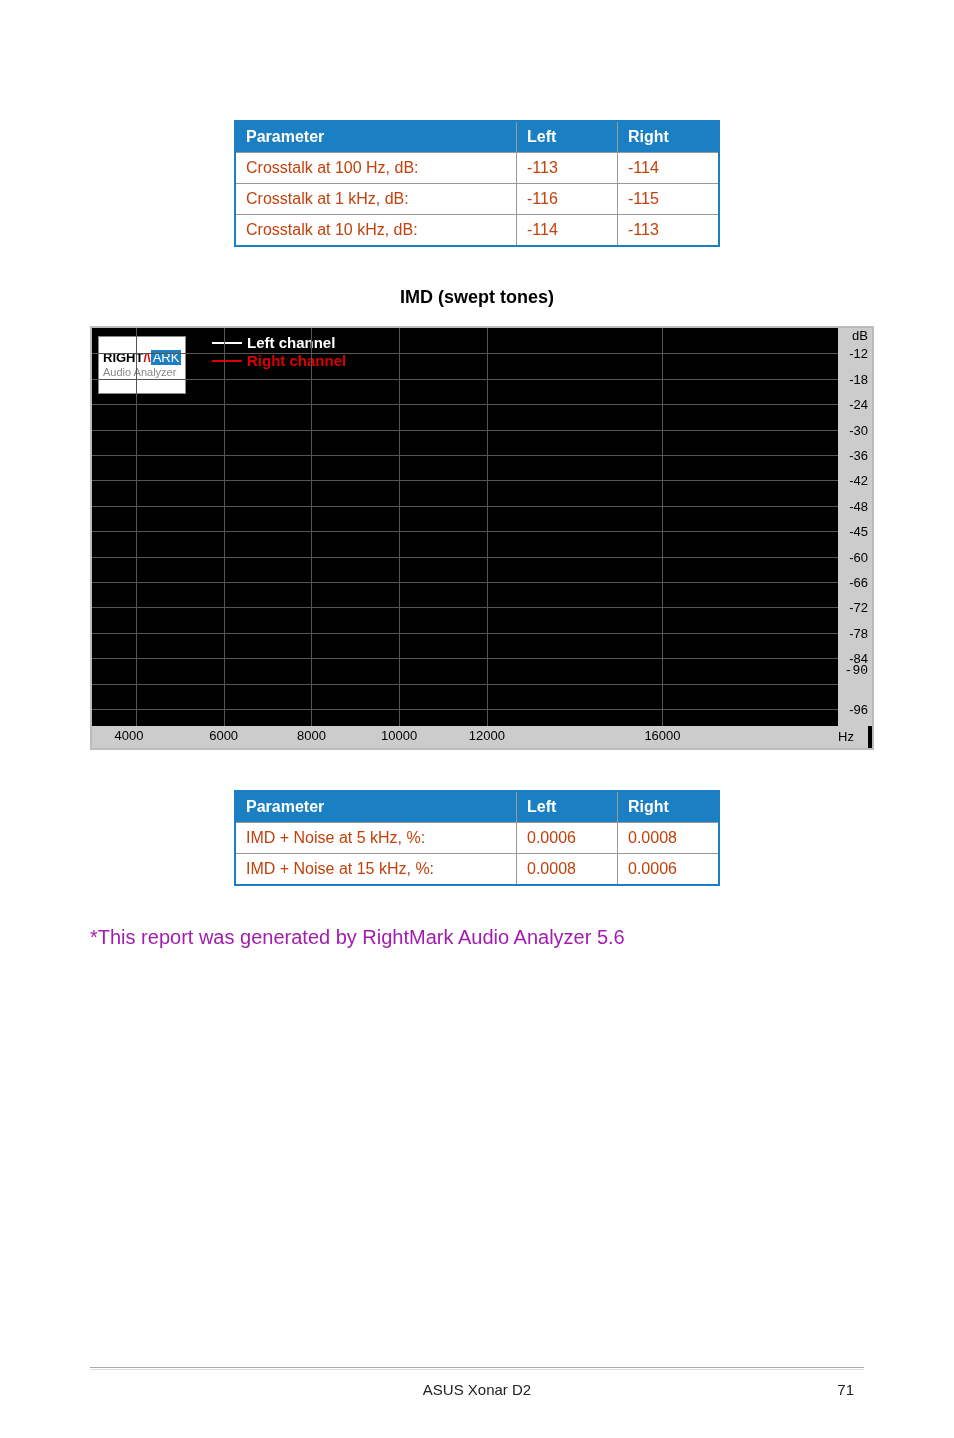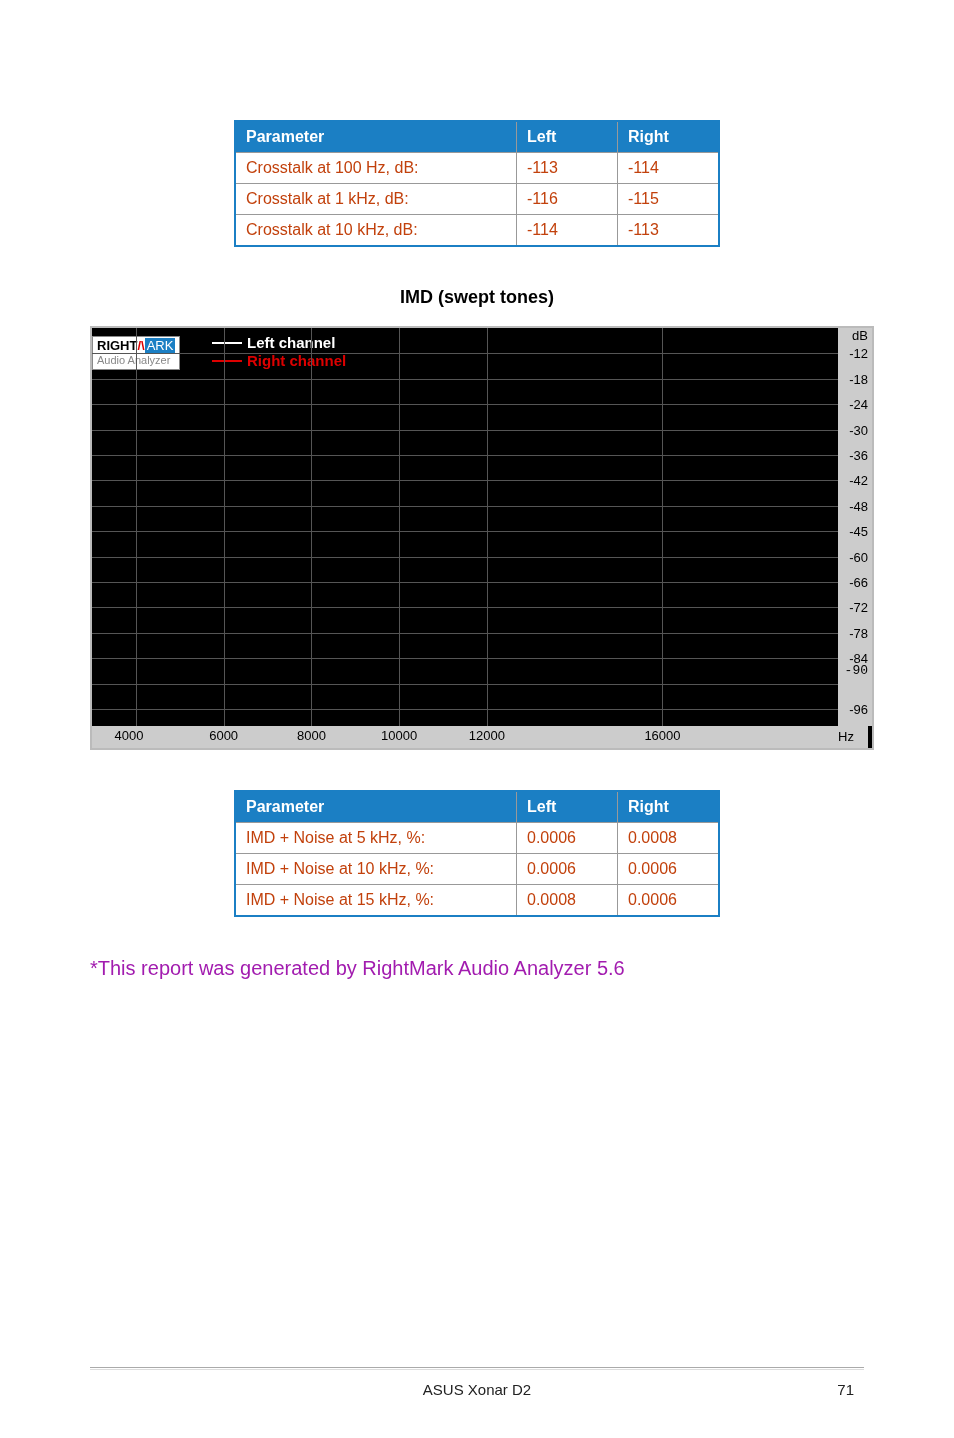--- a/index.html
+++ b/index.html
@@ -116,24 +116,24 @@
     bottom: 0;
     height: 22px;
     width: 30px;
     background: #ccc;
     line-height: 22px;
     padding-left: 4px;
   }
   .legend-box {
     position: absolute;
     top: 8px;
-    left: 0;
+    left: 6px;
     background: #fff;
     border: 1px solid #888;
-    padding: 2px 4px;
+    padding: 14px 4px;
     font-size: 13px;
     line-height: 14px;
   }
   .legend-box .brand {
     font-weight: bold;
     color: #000;
   }
   .legend-box .ark {
     background: #1b7fc4;
     color: #fff;
@@ -316,25 +316,20 @@
         <th class="col-right">Right</th>
       </tr>
     </thead>
     <tbody>
       <tr>
         <td>IMD + Noise at 5 kHz, %:</td>
         <td>0.0006</td>
         <td>0.0008</td>
       </tr>
       <tr>
-        <td>IMD + Noise at 10 kHz, %:</td>
-        <td>0.0006</td>
-        <td>0.0006</td>
-      </tr>
-      <tr>
         <td>IMD + Noise at 15 kHz, %:</td>
         <td>0.0008</td>
         <td>0.0006</td>
       </tr>
     </tbody>
   </table>
 
   <div class="footnote">*This report was generated by RightMark Audio Analyzer 5.6</div>
 
 </div>

